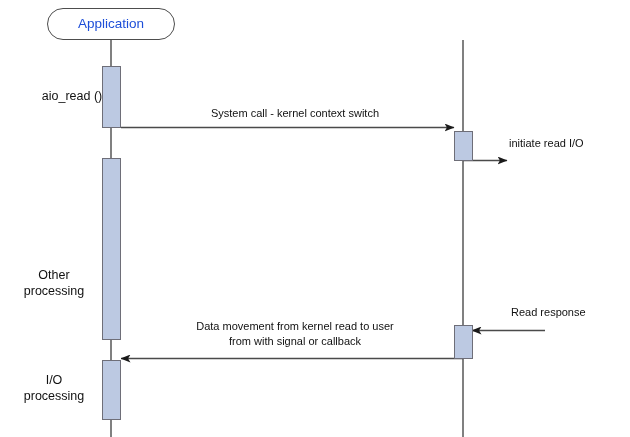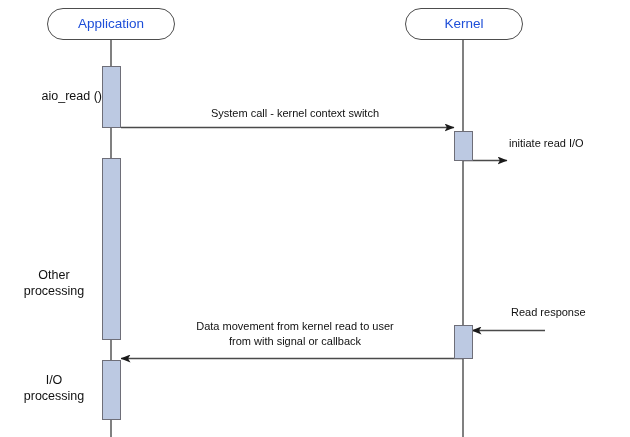--- a/index.html
+++ b/index.html
@@ -92,35 +92,32 @@
 
     <line x1="472" y1="330.5" x2="545" y2="330.5" stroke="#4a4a4a" stroke-width="1.3" marker-start="url(#arrowL)"></line>
 
     <line x1="121" y1="358.5" x2="463" y2="358.5" stroke="#4a4a4a" stroke-width="1.3" marker-start="url(#arrowL)"></line>
   </svg>
 
   <div class="actor-box" style="left:47px; top:8px; width:128px; height:32px;">
     <span class="actor-label">Application</span>
   </div>
 
-  <div class="actor-box" style="left:405px; top:8px; width:118px; height:32px;">
-    <span class="actor-label">Kernel</span>
-  </div>
 
   <div class="activation" style="left:102px; top:66px; width:19px; height:62px;"></div>
 
   <div class="activation" style="left:102px; top:158px; width:19px; height:182px;"></div>
 
   <div class="activation" style="left:102px; top:360px; width:19px; height:60px;"></div>
 
   <div class="activation" style="left:454px; top:131px; width:19px; height:30px;"></div>
 
   <div class="activation" style="left:454px; top:325px; width:19px; height:34px;"></div>
 
-  <div class="side-label" style="left:10px; top:88px; width:92px; text-align:right;">
+  <div class="side-label" style="left:26px; top:88px; width:92px; text-align:center;">
     <div>aio_read ()</div>
   </div>
 
   <div class="side-label" style="left:10px; top:228px; width:88px;margin-top:39px;">
     <div>Other</div>
     <div>processing</div>
   </div>
 
   <div class="side-label" style="left:10px; top:372px; width:88px;">
     <div>I/O</div>

